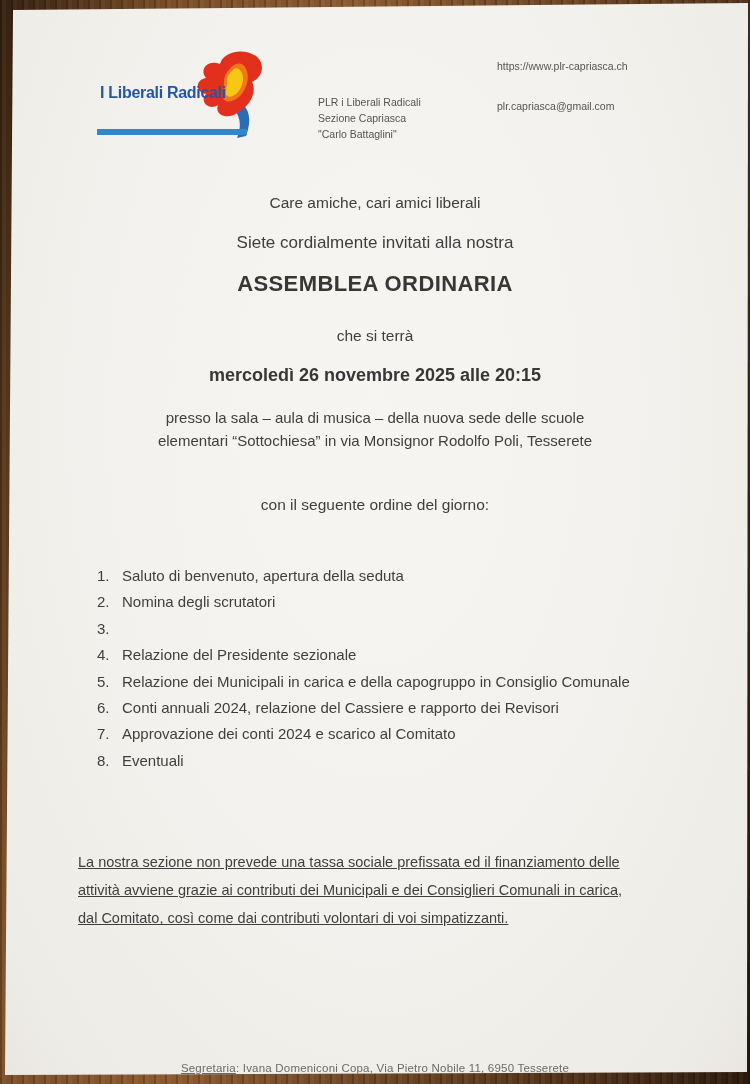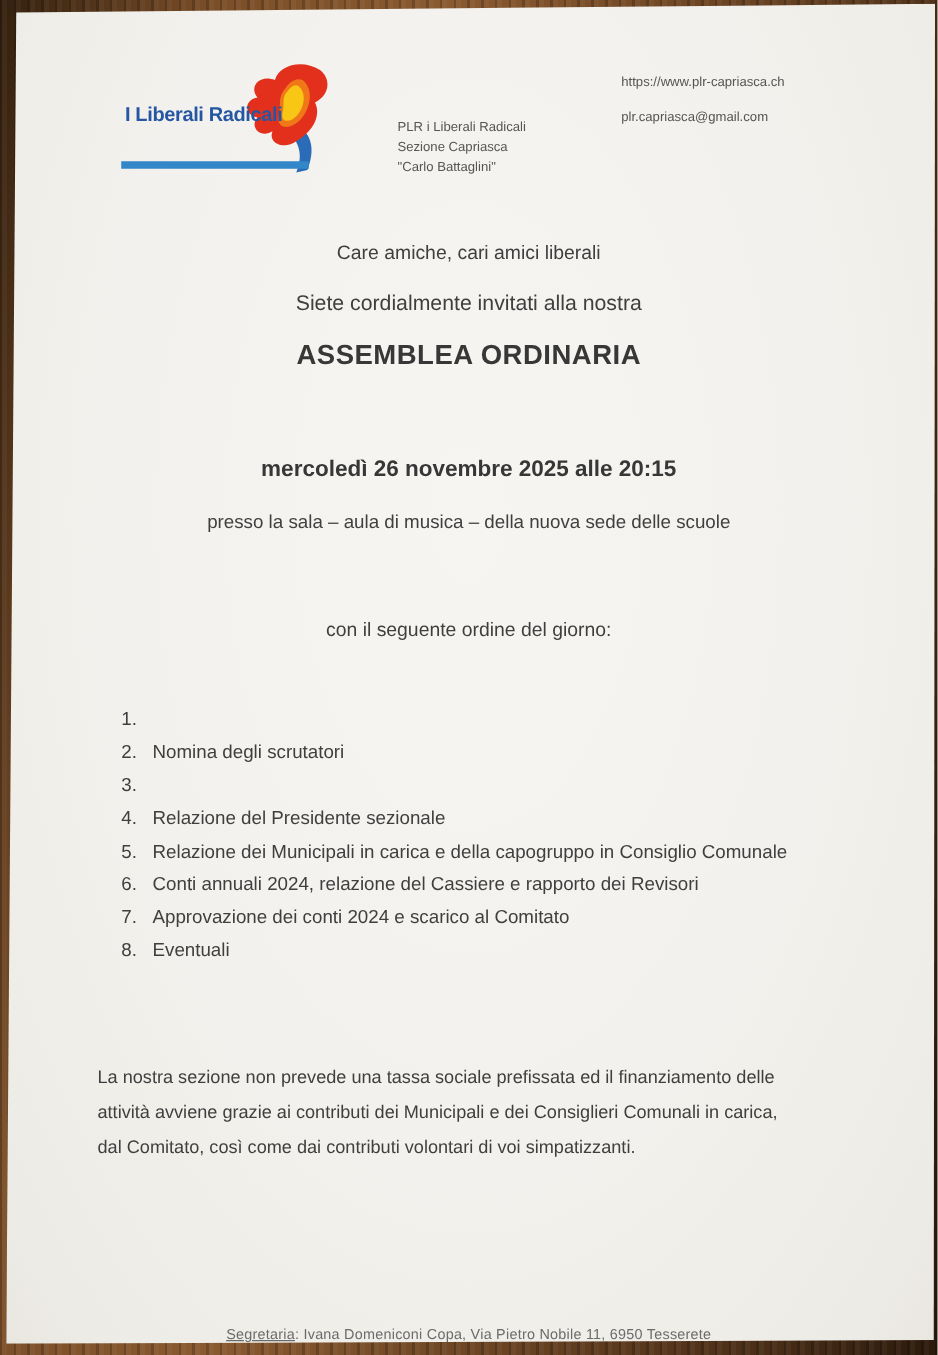--- a/index.html
+++ b/index.html
@@ -21,33 +21,33 @@
   .centered{left:0;right:0;text-align:center;white-space:nowrap;}
   .small{font-size:10.5px;line-height:16px;color:#555;}
   
   .logo-plr{left:97px;top:56px;font-family:"Liberation Serif",serif;font-weight:bold;
             font-size:37px;color:var(--logo_blue);letter-spacing:1px;}
   .logo-sub{left:100px;top:84px;font-size:16px;font-weight:bold;color:var(--logo_blue);letter-spacing:-0.3px;}
   .logo-bar{left:97px;top:129px;width:150px;height:6px;background:var(--bar_blue);}
   .flame{left:194px;top:50px;}
   .org{left:318px;top:58px;margin-top:36px;}
   .contact{left:497px;top:58px;}
-  .contact .email{margin-top:12px;}
+  .contact .email{margin-top:24px;}
   
   .salutation{top:194px;font-size:15.5px;}
   .intro{top:233px;font-size:17px;}
   .title{top:271px;font-size:22px;font-weight:bold;color:#373737;letter-spacing:.4px;text-align:center;}
   .connector{top:327px;font-size:15.5px;}
   .datetime{top:365px;font-size:18px;font-weight:bold;color:#373737;}
   .venue{top:407px;font-size:15px;line-height:22.5px;text-align:center;}
   .agenda-intro{top:496px;font-size:15.5px;}
   .agenda{left:97px;top:567px;font-size:15px;}
   .agenda-row{display:flex;height:26.4px;align-items:baseline;white-space:nowrap;}
   .agenda-num{width:25px;flex:0 0 25px;}
-  .note{left:78px;top:848px;font-size:14.5px;line-height:28.2px;}
+  .note{left:78px;top:848px;font-size:14.5px;line-height:28.2px;text-decoration:underline;}
   .note div{white-space:nowrap;}
   .footer{top:1028px;font-size:11.5px;color:#6b6b6b;letter-spacing:.2px;margin-top:34px;}
   .footer .u{text-decoration:underline;}
 </style>
 </head>
 <body>
 
 <div class="paper">
 
 
@@ -72,31 +72,34 @@
   </div>
 
   <div class="abs contact small">
     <div>https://www.plr-capriasca.ch</div>
     <div class="email">plr.capriasca@gmail.com</div>
   </div>
 
   <div class="abs centered salutation">Care amiche, cari amici liberali</div>
   <div class="abs centered intro">Siete cordialmente invitati alla nostra</div>
   <div class="abs centered title">ASSEMBLEA ORDINARIA</div>
+  <div class="abs centered connector">che si terrà</div>
   <div class="abs centered datetime">mercoledì 26 novembre 2025 alle 20:15</div>
 
   <div class="abs centered venue">
     <div>presso la sala – aula di musica – della nuova sede delle scuole</div>
+    <div>elementari “Sottochiesa” in via Monsignor Rodolfo Poli, Tesserete</div>
   </div>
 
   <div class="abs centered agenda-intro">con il seguente ordine del giorno:</div>
 
   <div class="abs agenda">
     <div class="agenda-row">
       <span class="agenda-num">1.</span>
+      <span>Saluto di benvenuto, apertura della seduta</span>
     </div>
     <div class="agenda-row">
       <span class="agenda-num">2.</span>
       <span>Nomina degli scrutatori</span>
     </div>
     <div class="agenda-row">
       <span class="agenda-num">3.</span>
     </div>
     <div class="agenda-row">
       <span class="agenda-num">4.</span>

